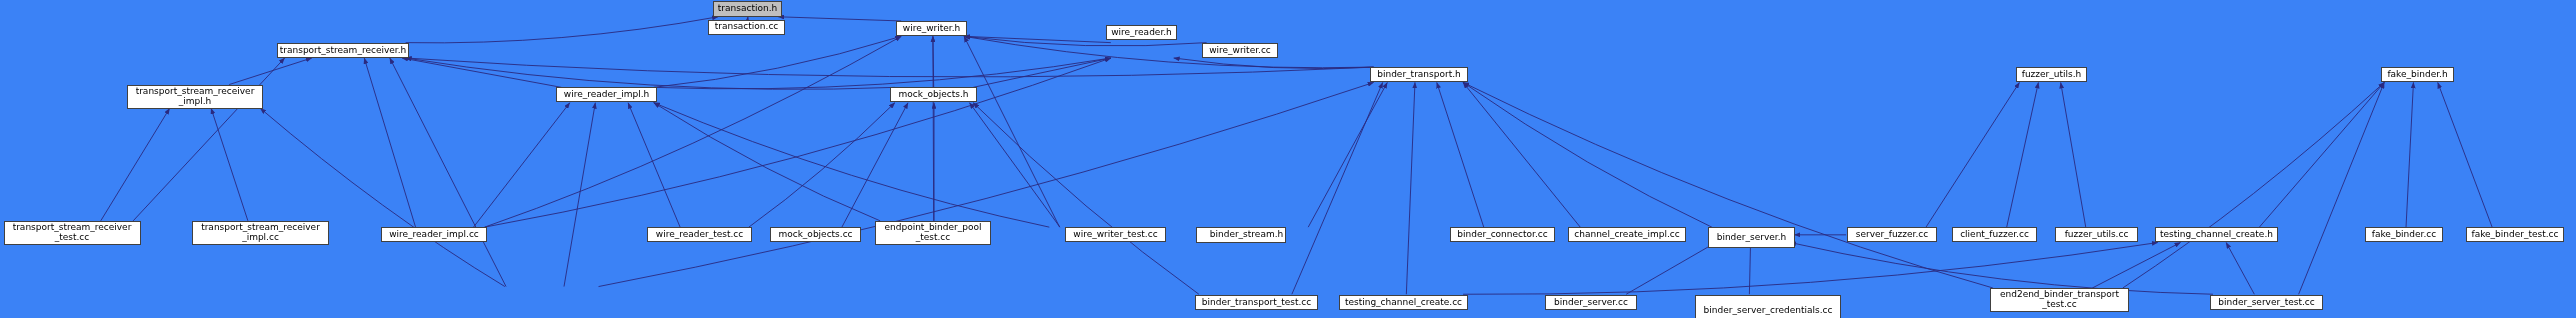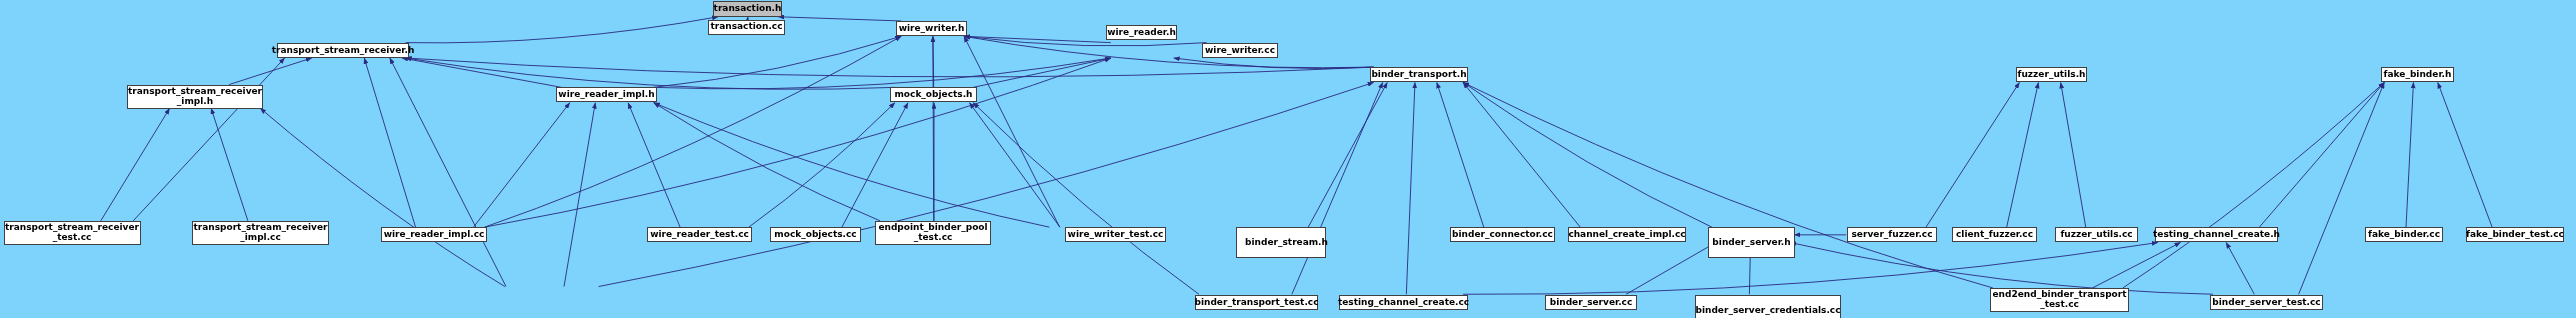--- a/index.html
+++ b/index.html
@@ -1,24 +1,23 @@
 <!DOCTYPE html>
 <html style="font-size:11.2px"><head>
 <meta charset="utf-8">
 <title>Include dependency graph</title>
 <style>
   html,body{margin:0;padding:0;background:#ffffff;}
   #graph{
     position:relative;
     width:2576px;
     height:318px;
-    background:#7dd3fc;
+    background:#3b82f6;
     font-family:"DejaVu Sans","Liberation Sans",sans-serif;
     overflow:hidden;
-    font-weight:bold;
   }
   #edges{position:absolute;left:0;top:0;width:2576px;height:318px;}
   .node{
     position:absolute;
     box-sizing:border-box;
     border:0.7px solid #404040;
     background:#ffffff;
     color:#000000;
     font-size:9px;
     line-height:9.8px;
@@ -121,24 +120,24 @@
     <div class="node" style="left: 3.5px; top: 221px; width: 137px; height: 24px;">transport_stream_receiver
 _test.cc</div>
     <div class="node" style="left: 192px; top: 221px; width: 137px; height: 24px;">transport_stream_receiver
 _impl.cc</div>
     <div class="node" style="left: 381px; top: 227px; width: 106px; height: 15.4px;">wire_reader_impl.cc</div>
     <div class="node" style="left: 647px; top: 227px; width: 105px; height: 15.4px;">wire_reader_test.cc</div>
     <div class="node" style="left: 770px; top: 227px; width: 91px; height: 15.4px;">mock_objects.cc</div>
     <div class="node" style="left: 875px; top: 221px; width: 116px; height: 24px;">endpoint_binder_pool
 _test.cc</div>
     <div class="node" style="left: 1045px; top: 227px; width: 101px; height: 15.4px; margin-left: 20px;">wire_writer_test.cc</div>
-    <div class="node" style="left: 1236px; top: 227px; width: 90px; height: 31px; padding-left: 11px;">binder_stream.h</div>
+    <div class="node" style="left: 1196px; top: 227px; width: 90px; height: 16px; padding-left: 11px;">binder_stream.h</div>
     <div class="node" style="left: 1450px; top: 227px; width: 105px; height: 15.4px;">binder_connector.cc</div>
     <div class="node" style="left: 1568px; top: 227px; width: 118px; height: 15.4px;">channel_create_impl.cc</div>
-    <div class="node" style="left: 1708px; top: 227px; width: 87px; height: 31px;">binder_server.h</div>
+    <div class="node" style="left: 1708px; top: 227px; width: 87px; height: 21px;">binder_server.h</div>
     <div class="node" style="left: 1847px; top: 227px; width: 90px; height: 15.4px;">server_fuzzer.cc</div>
     <div class="node" style="left: 1952px; top: 227px; width: 85px; height: 15.4px;">client_fuzzer.cc</div>
     <div class="node" style="left: 2055px; top: 227px; width: 83px; height: 15.4px;">fuzzer_utils.cc</div>
     <div class="node" style="left: 2155px; top: 227px; width: 123px; height: 15.4px;">testing_channel_create.h</div>
     <div class="node" style="left: 2365px; top: 227px; width: 78px; height: 15.4px;">fake_binder.cc</div>
     <div class="node" style="left: 2466px; top: 227px; width: 98px; height: 15.4px;">fake_binder_test.cc</div>
     <div class="node" style="left: 500px; top: 287px; width: 102px; height: 15.4px; margin-top: 44px;">binder_transport.cc</div>
     <div class="node" style="left: 1195px; top: 295px; width: 123px; height: 15.4px;">binder_transport_test.cc</div>
     <div class="node" style="left: 1339px; top: 295px; width: 129px; height: 15.4px;">testing_channel_create.cc</div>
     <div class="node" style="left: 1545px; top: 295px; width: 92px; height: 15.4px;">binder_server.cc</div>

